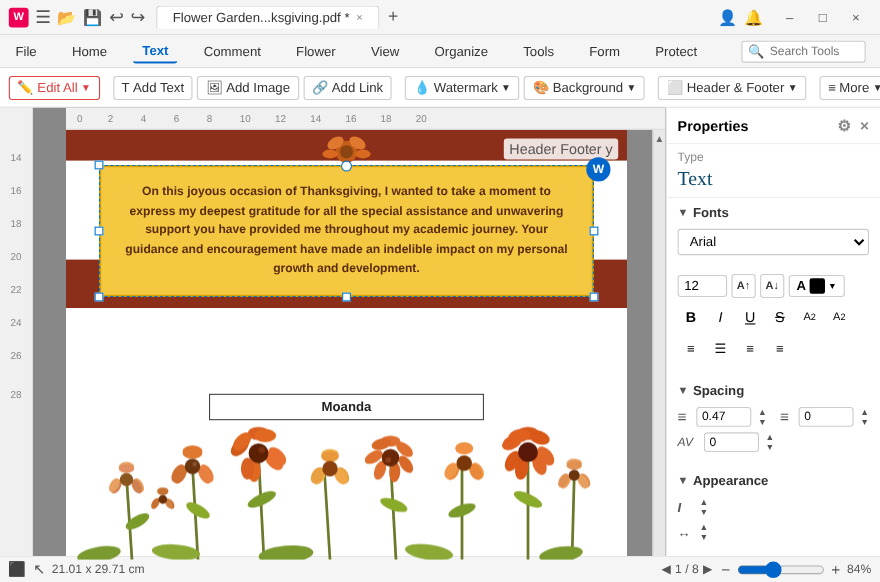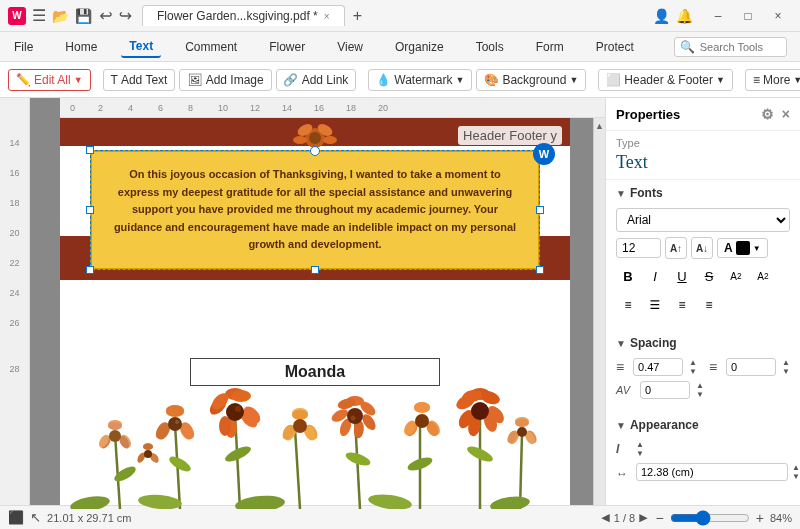--- a/index.html
+++ b/index.html
@@ -89,21 +89,21 @@
     .prop-value { font-size: 18px; color: #0c4a6e; font-family: Liberation Serif, serif; }
 
     .section-header {
       display: flex; align-items: center; gap: 4px; font-size: 12px;
       font-weight: bold; color: #333; padding: 6px 10px 4px; cursor: pointer;
     }
     .section-header .arrow { font-size: 10px; color: #555; }
 
     .font-select {
       width: 100%; padding: 3px 6px; border: 1px solid #ccc; border-radius: 3px;
-      font-size: 12px; background: white; margin-bottom: 5px;
+      font-size: 12px; background: white; margin-bottom: 17px;
     }
     .font-size-row {
       display: flex; align-items: center; gap: 4px; margin-bottom: 5px;
     }
     .font-size-input {
       width: 45px; padding: 2px 5px; border: 1px solid #ccc; border-radius: 3px; font-size: 12px;
     }
     .font-icon-btn {
       width: 22px; height: 22px; display: flex; align-items: center; justify-content: center;
       border: 1px solid #ccc; border-radius: 3px; cursor: pointer; background: white;
@@ -285,21 +285,21 @@
       </div>
     <div class="ruler-mark" style="margin-top:10px;">
         <span>20</span>
       </div>
     <div class="ruler-mark" style="margin-top:10px;">
         <span>22</span>
       </div>
     <div class="ruler-mark" style="margin-top:10px;">
         <span>24</span>
       </div>
-    <div class="ruler-mark" style="margin-top:10px;">
+    <div class="ruler-mark" style="align-items:flex-end;">
         <span>26</span>
       </div>
     <div class="ruler-mark" style="margin-top:26px;">
         <span>28</span>
       </div>
   </div>
 
   <div class="canvas-area">
 
     <div class="top-ruler">
@@ -346,21 +346,21 @@
 
           <div style="position:absolute;bottom:-4px;left:-4px;width:8px;height:8px;background:white;border:1.5px solid #0078d4;z-index:5;"></div>
           <div style="position:absolute;bottom:-4px;right:-4px;width:8px;height:8px;background:white;border:1.5px solid #0078d4;z-index:5;"></div>
           <div style="position:absolute;bottom:-4px;left:50%;transform:translateX(-50%);width:8px;height:8px;background:white;border:1.5px solid #0078d4;z-index:5;"></div>
           <div style="position:absolute;top:50%;left:-4px;transform:translateY(-50%);width:8px;height:8px;background:white;border:1.5px solid #0078d4;z-index:5;"></div>
           <div style="position:absolute;top:50%;right:-4px;transform:translateY(-50%);width:8px;height:8px;background:white;border:1.5px solid #0078d4;z-index:5;"></div>
         </div>
 
         <div style="position:absolute;top:118px;left:0;right:0;height:44px;background:#8B2E1A;z-index:1;"></div>
 
-        <div style="position:absolute;top:240px;left:130px;right:130px;border:1.5px solid #444;text-align:center;padding:4px 10px;font-size:16px;font-weight:bold;color:#222;background:white;z-index:2;">
+        <div style="position:absolute;top:240px;left:130px;right:130px;border:1.5px solid #444;text-align:center;padding:4px 10px;font-size:12px;font-weight:bold;color:#222;background:white;z-index:2;">
           <span>Moanda</span>
         </div>
 
         <div style="position:absolute;bottom:0;left:0;right:0;height:145px;overflow:hidden;z-index:2;">
           <svg viewBox="0 0 510 145" width="510" height="145" xmlns="http://www.w3.org/2000/svg">
 
             <line x1="60" y1="145" x2="55" y2="70" stroke="#6a7a2a" stroke-width="2.5"></line>
             <line x1="120" y1="145" x2="115" y2="60" stroke="#6a7a2a" stroke-width="2.5"></line>
             <line x1="180" y1="145" x2="175" y2="50" stroke="#6a7a2a" stroke-width="2.5"></line>
             <line x1="240" y1="145" x2="235" y2="65" stroke="#6a7a2a" stroke-width="2.5"></line>
@@ -588,21 +588,20 @@
     <div style="padding:4px 10px 8px;">
       <div class="appearance-row">
         <span style="font-size:12px;color:#555;min-width:16px;font-style:italic;font-weight:bold;">I</span>
         <div style="display:flex;flex-direction:column;">
           <span style="font-size:8px;cursor:pointer;color:#555;">▲</span>
           <span style="font-size:8px;cursor:pointer;color:#555;">▼</span>
         </div>
       </div>
       <div class="appearance-row">
         <span style="font-size:12px;color:#555;min-width:16px;">↔</span>
-        <input class="appearance-input" type="text" value="12.38 (cm)" style="">
         <div style="display:flex;flex-direction:column;">
           <span style="font-size:8px;cursor:pointer;color:#555;">▲</span>
           <span style="font-size:8px;cursor:pointer;color:#555;">▼</span>
         </div>
       </div>
     </div>
   </div>
 </div>
 
 <div class="status-bar">

